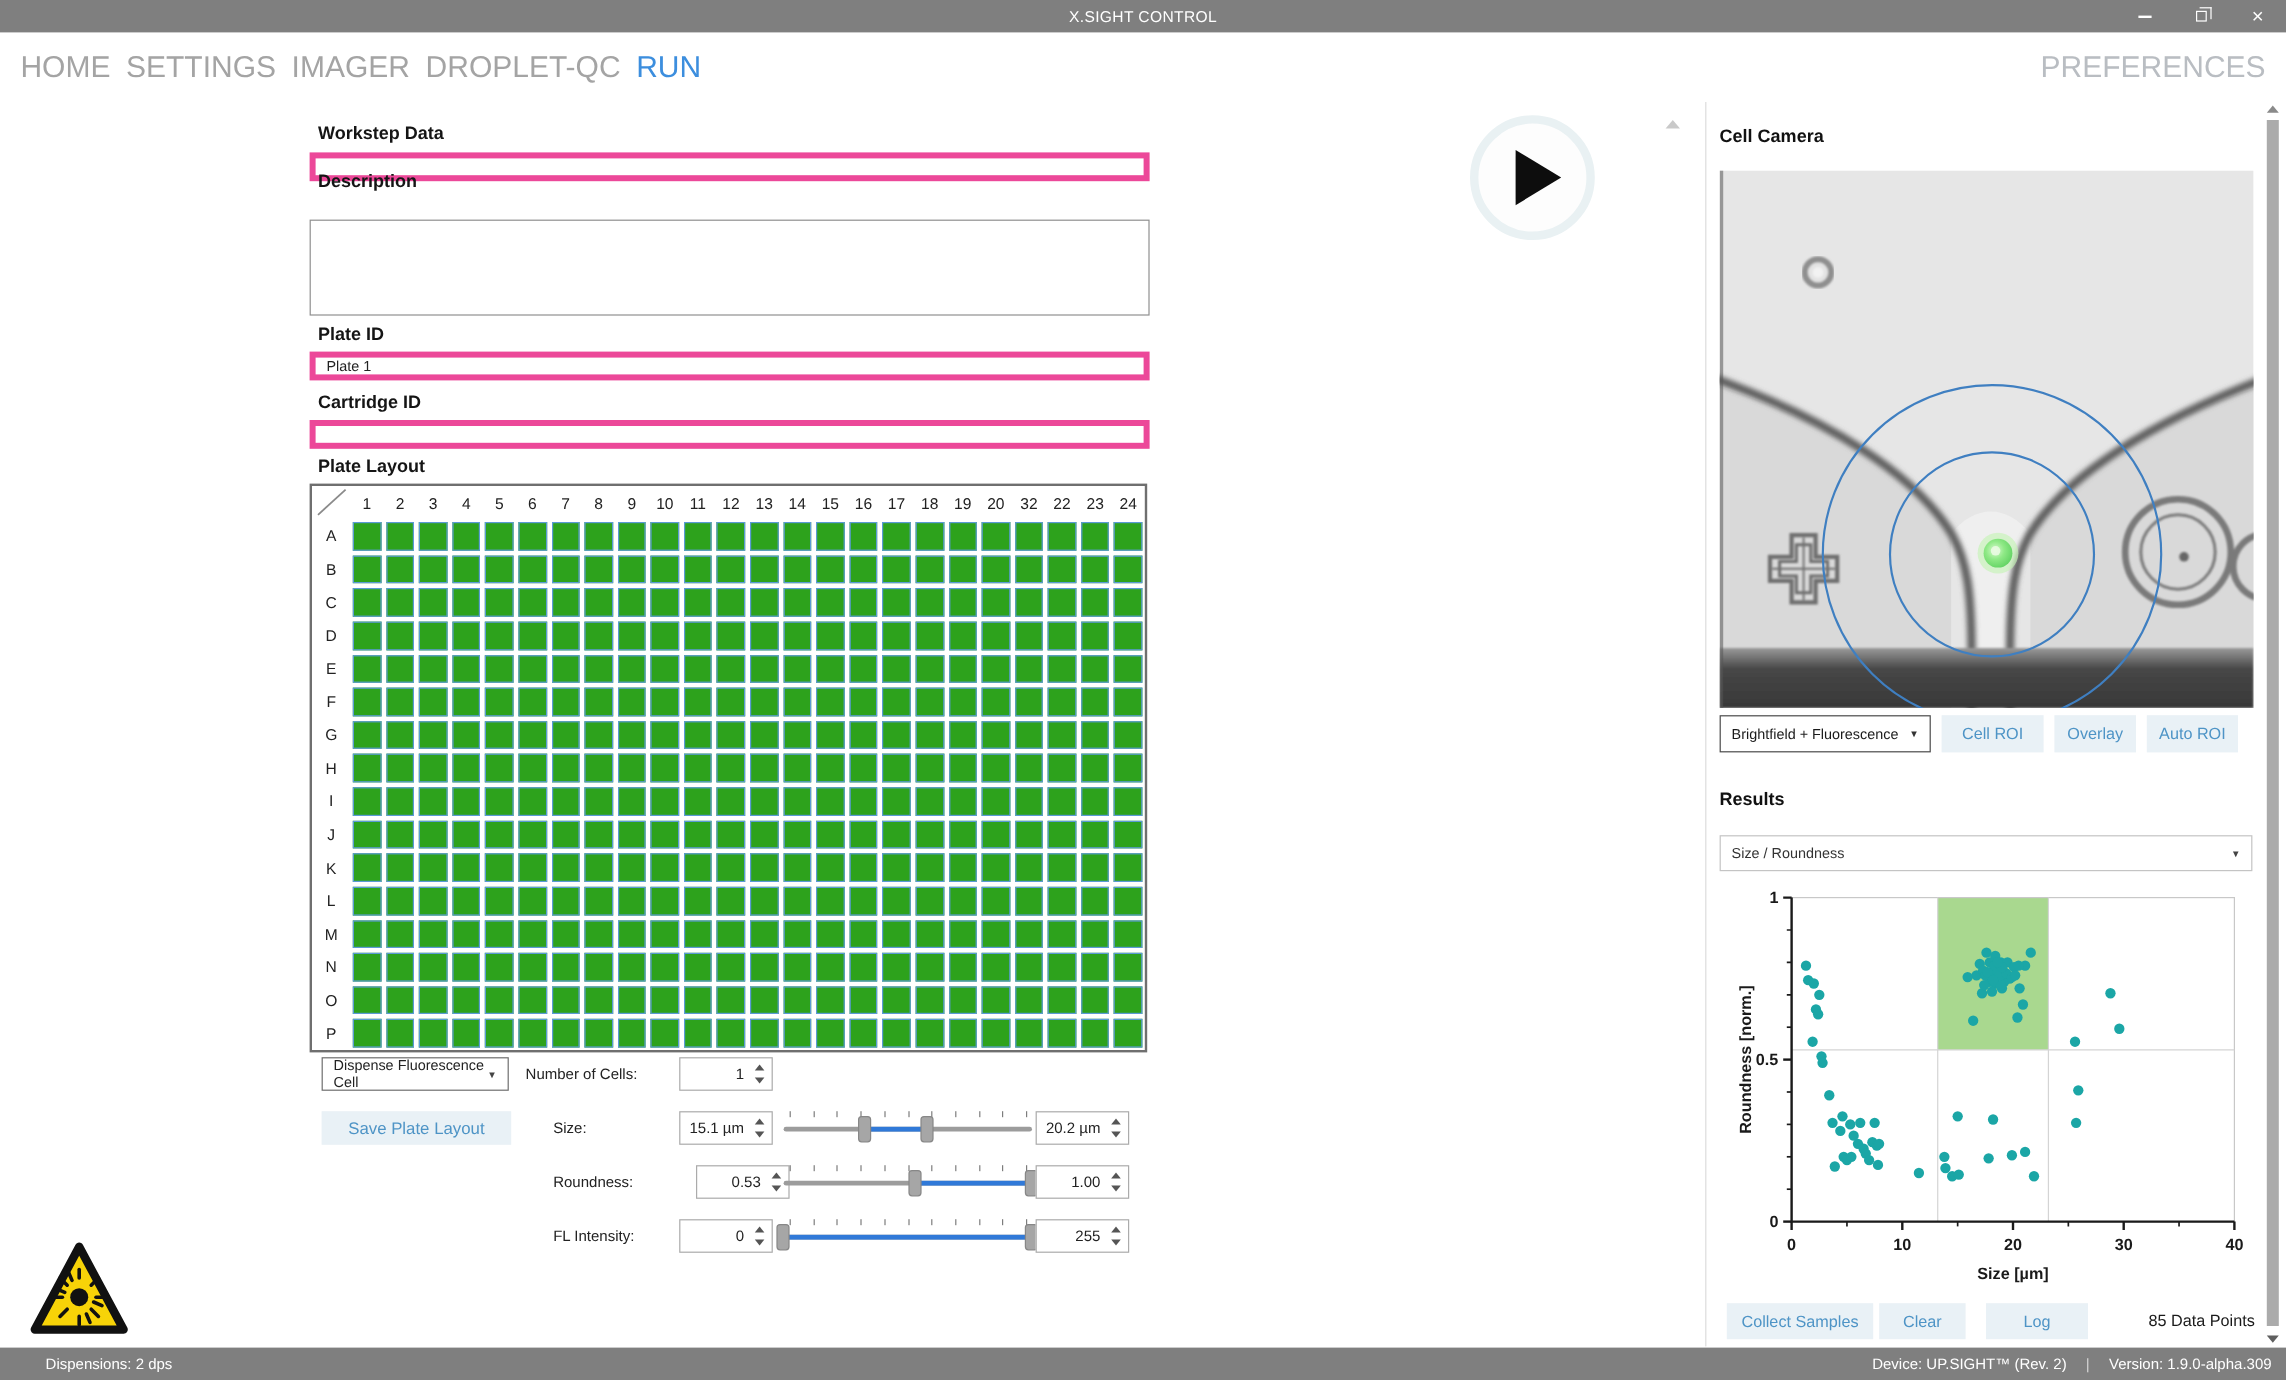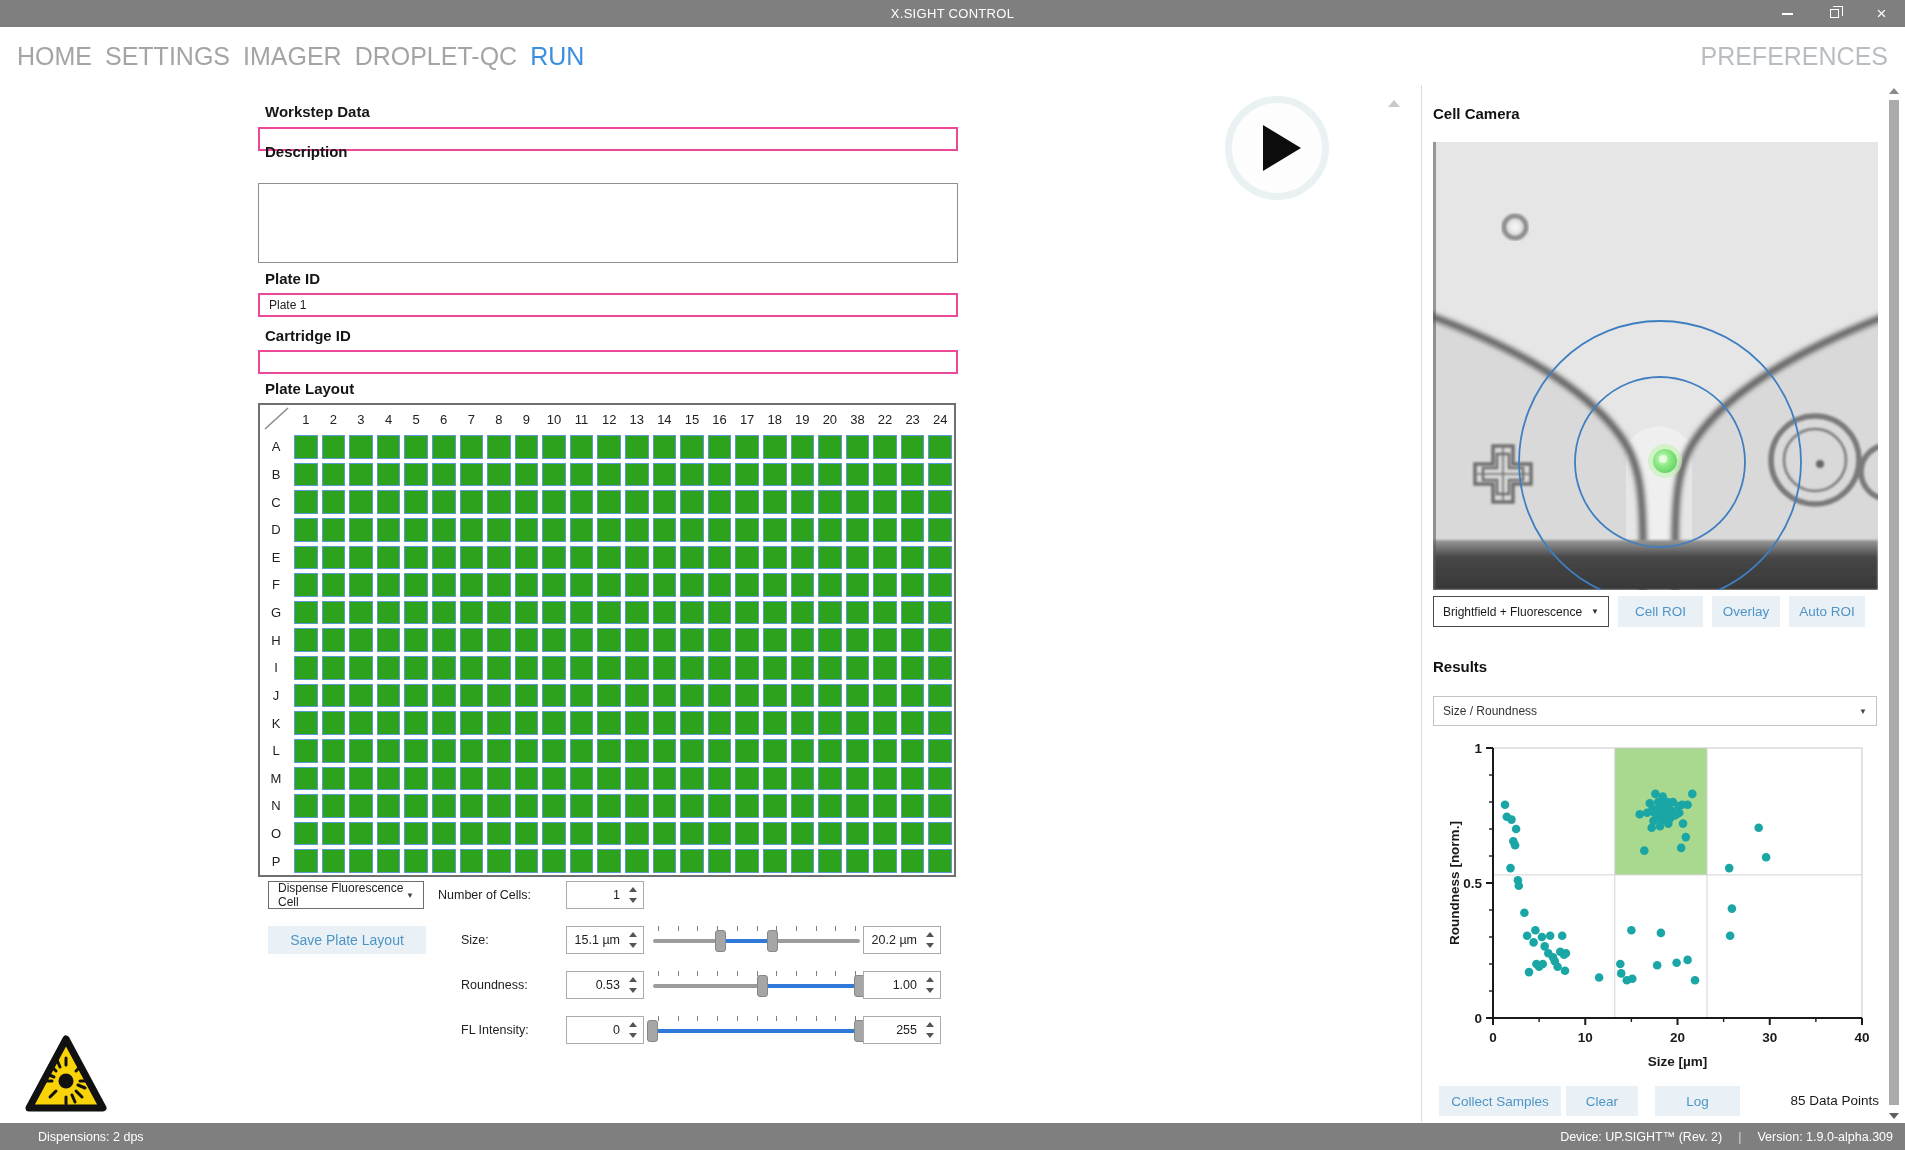--- a/index.html
+++ b/index.html
@@ -19,21 +19,21 @@
   .restore-glyph::before { content:""; position:absolute; left:2px; top:-4px; width:9px; height:9px;
     border:1.2px solid #fff; border-bottom:none; border-left:none; }
   .close-glyph { font-size:17px; line-height:17px; }
   
   .navbar { position:absolute; top:42px; left:17px; display:flex; gap:13px; }
   .nav-item { font-size:25px; color:#a4a4a4; cursor:default; }
   .nav-item.active { color:#3c8ede; }
   .preferences { position:absolute; top:42px; right:17px; font-size:25px; color:#b9bdc2; }
   
   .fld-label { position:absolute; left:265px; font-weight:bold; font-size:15px; color:#151515; }
-  .txt { position:absolute; left:258px; width:700px; height:24px; border:2px solid #ec4899;
+  .txt { position:absolute; left:258px; width:700px; height:24px; border:5px solid #ec4899;
     font-size:12px; padding:0 9px; font-family:inherit; color:#222; background:#fff; }
   textarea.txt { height:80px; resize:none; padding-top:4px; border:1px solid #8f8f8f; }
   
   .plate-grid { position:absolute; left:258px; top:403px; width:698px; height:474px;
     border:2px solid #6f6f6f; background:#fff; display:grid;
     grid-template-columns:32px repeat(24,1fr); grid-template-rows:28px repeat(16,1fr); }
   .grid-hdr { font-size:13px; color:#222; display:flex; align-items:center; justify-content:center; }
   .grid-rowlab { font-size:13px; color:#222; display:flex; align-items:center; justify-content:center; }
   .well { margin:2px; background:#2da21c; border:1px solid #5b9bd5; }
   .grid-corner { position:relative; }
@@ -147,21 +147,21 @@
     <div class="grid-hdr">11</div>
     <div class="grid-hdr">12</div>
     <div class="grid-hdr">13</div>
     <div class="grid-hdr">14</div>
     <div class="grid-hdr">15</div>
     <div class="grid-hdr">16</div>
     <div class="grid-hdr">17</div>
     <div class="grid-hdr">18</div>
     <div class="grid-hdr">19</div>
     <div class="grid-hdr">20</div>
-    <div class="grid-hdr">38</div>
+    <div class="grid-hdr">32</div>
     <div class="grid-hdr">22</div>
     <div class="grid-hdr">23</div>
     <div class="grid-hdr">24</div>
     <div class="grid-rowlab">A</div>
     <div class="well" style="background: rgb(45, 162, 28); border-color: rgb(91, 155, 213);"></div>
     <div class="well" style="background: rgb(45, 162, 28); border-color: rgb(91, 155, 213);"></div>
     <div class="well" style="background: rgb(45, 162, 28); border-color: rgb(91, 155, 213);"></div>
     <div class="well" style="background: rgb(45, 162, 28); border-color: rgb(91, 155, 213);"></div>
     <div class="well" style="background: rgb(45, 162, 28); border-color: rgb(91, 155, 213);"></div>
     <div class="well" style="background: rgb(45, 162, 28); border-color: rgb(91, 155, 213);"></div>
@@ -604,21 +604,21 @@
   </div>
 <div class="spinner" style="left:863px; top:926px;">
   <span class="spin-val">20.2 µm</span>
   <span class="spin-arrows">
       <span class="tri-up"></span>
       <span class="tri-down"></span>
     </span>
 </div>
 
 <div class="ctl-label" style="left:461px; top:978px;">Roundness:</div>
-<div class="spinner" style="left:566px; top:971px;">
+<div class="spinner" style="left:580px; top:971px;">
   <span class="spin-val">0.53</span>
   <span class="spin-arrows">
       <span class="tri-up"></span>
       <span class="tri-down"></span>
     </span>
 </div>
 <div class="slider" id="slider-roundness" style="left:653px; top:971px;">
     <div class="ticks">
       <span class="tick" style="left:0%"></span>
       <span class="tick" style="left:10%"></span>

